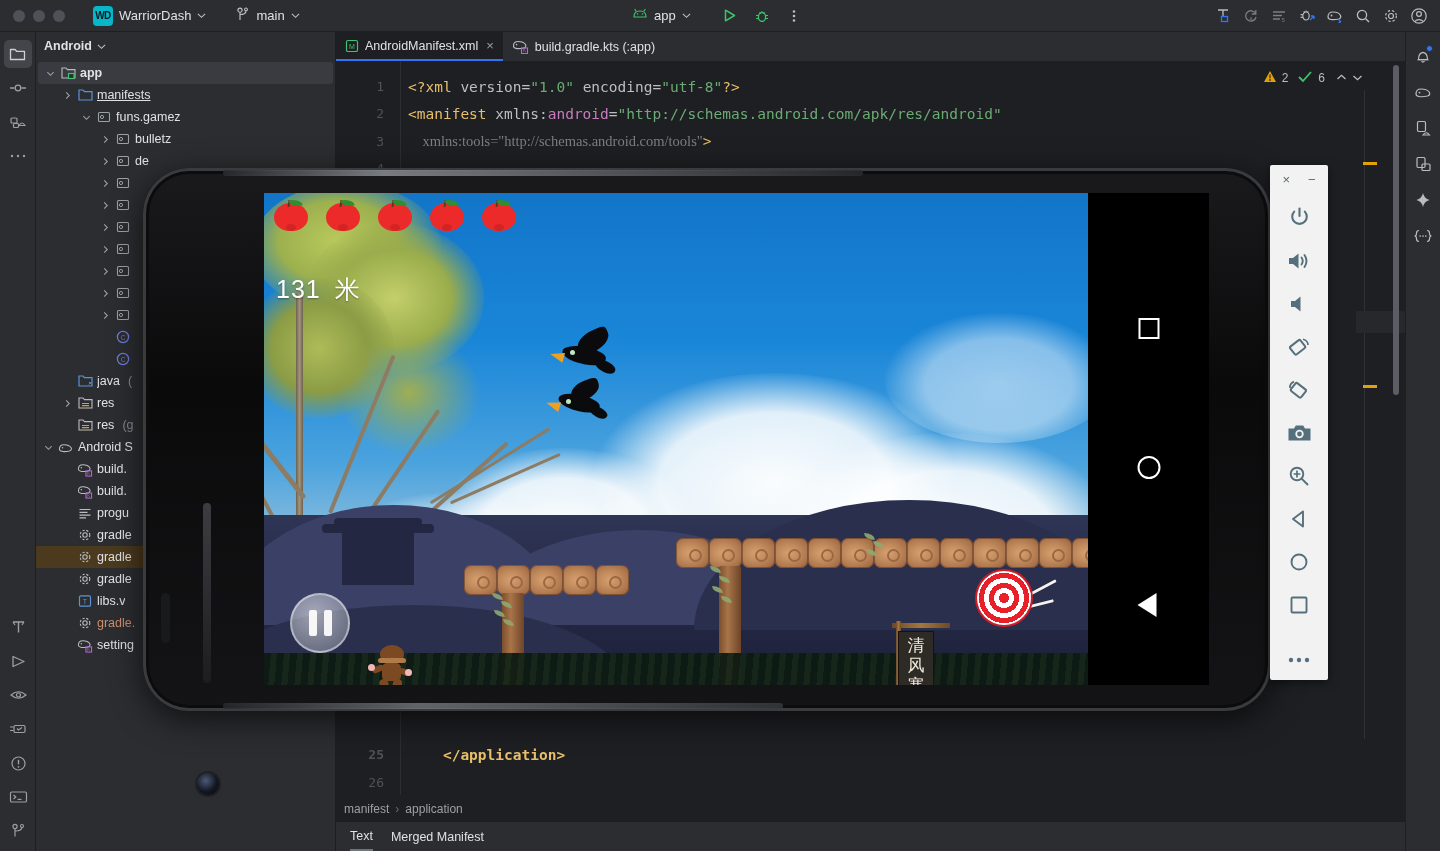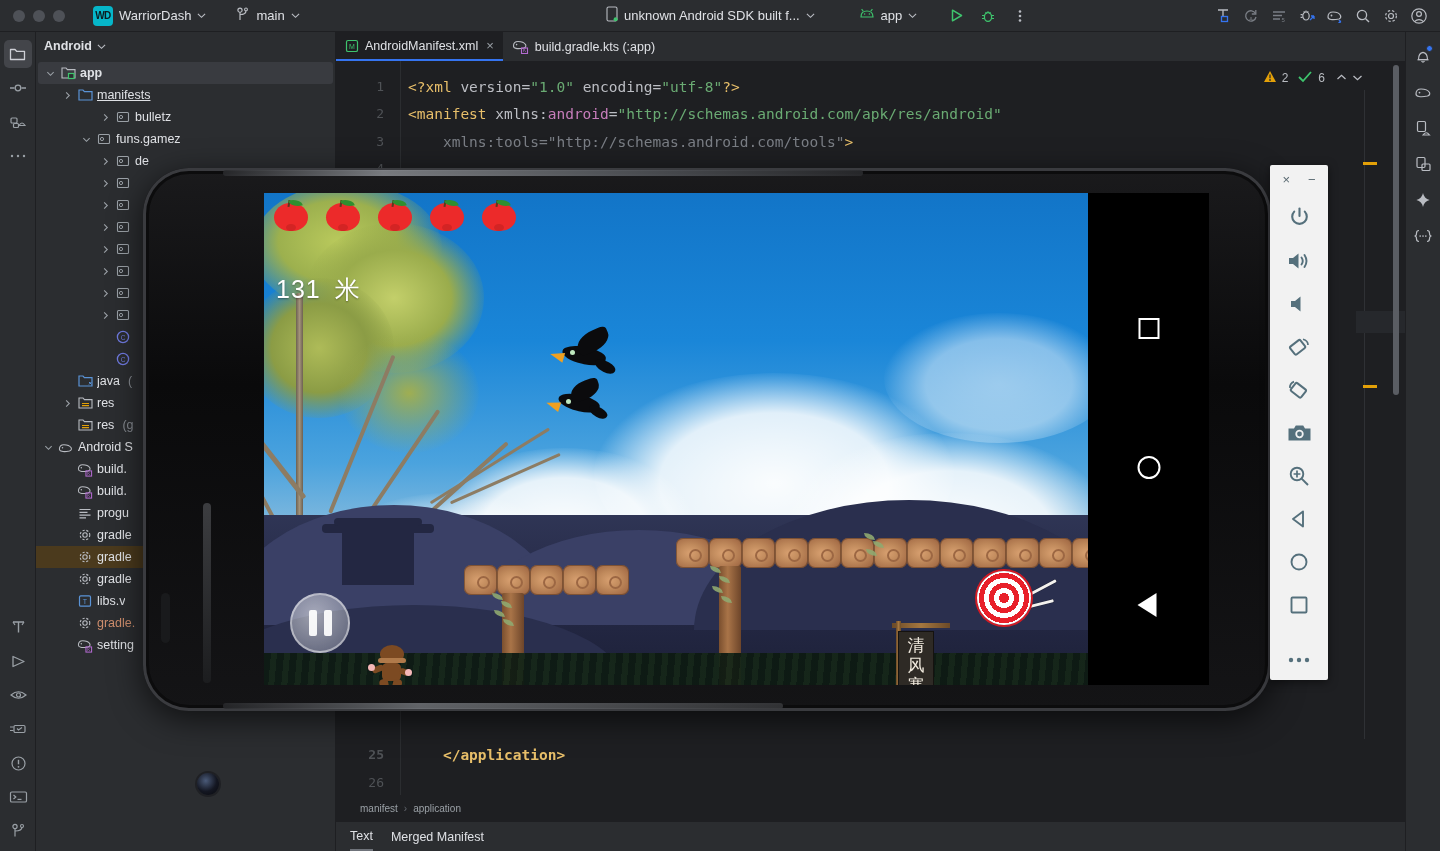--- a/index.html
+++ b/index.html
@@ -106,27 +106,27 @@
   .gutter { position:absolute; top:0; left:0; width: 64px; height:100%; background:#1e1f22; }
   .code-line { position: absolute; left: 0; right: 0; height: 27.5px; display:flex; align-items:center;
     font-family: "DejaVu Sans Mono", monospace; font-size: 14.5px; }
   .lnum { width: 56px; text-align: right; color:#4f5256; font-size:13px; padding-right: 8px;
     font-family: "DejaVu Sans Mono", monospace; }
   .ctext { padding-left: 16px; white-space: pre; }
   .k-tag  { color: #e8bf6a; }
   .k-attr { color: #bcbec4; }
   .k-attr2{ color: #c77dbb; }
   .k-str  { color: #6aab73; }
-  .k-dim  { color: #7a7e85; }
+  .k-dim  { color: #7a7e85; font-family: Liberation Serif, serif; }
   .gutter-sep { position:absolute; top:0; left: 64px; width:1px; height:100%; background:#2b2d30; }
 
   .breadcrumb {
     position:absolute; bottom: 29px; left:0; right:0; height: 27px;
     background:#1e1f22; display:flex; align-items:center; gap:6px;
-    padding-left: 24px; font-size: 10px; color:#9aa0a6;
+    padding-left: 8px; font-size: 12px; color:#9aa0a6;
   }
   .bottom-tabs {
     position:absolute; bottom:0; left:0; right:0; height:29px; background:#2b2d30;
     display:flex; align-items:center; padding-left: 14px; gap: 18px; font-size:12.5px;
   }
   .btab { height:29px; display:flex; align-items:center; color:#dfe1e5; }
   .btab.active { border-bottom: 2px solid #6f737a; }
 
   
   .ed-scroll { position:absolute; top:29px; right: 6px; width: 6px; bottom: 56px; }
@@ -296,34 +296,20 @@
         <span>main</span>
         <span class="chev">
           <svg width="9" height="9" viewBox="0 0 10 10">
               <path d="M1 3.2 L5 7 L9 3.2" fill="none" stroke="#b9bcc2" stroke-width="1.3"></path>
             </svg>
         </span>
       </div>
     </div>
 
     <div class="tb-center">
-      <div class="tb-item">
-        <span>
-          <svg width="12" height="16" viewBox="0 0 12 16">
-              <rect x="1" y="1" width="10" height="14" rx="1.6" fill="none" stroke="#b9bcc2" stroke-width="1.1"></rect>
-              <circle cx="9.6" cy="13.2" r="2" fill="#3ec46d"></circle>
-            </svg>
-        </span>
-        <span>unknown Android SDK built f...</span>
-        <span class="chev">
-          <svg width="9" height="9" viewBox="0 0 10 10">
-              <path d="M1 3.2 L5 7 L9 3.2" fill="none" stroke="#b9bcc2" stroke-width="1.3"></path>
-            </svg>
-        </span>
-      </div>
       <div class="tb-item" style="margin-left:26px">
         <span>
           <svg width="16" height="12" viewBox="0 0 16 12">
               <path d="M2 9 Q2 3 8 3 Q14 3 14 9 Z" fill="none" stroke="#3ec46d" stroke-width="1.2"></path>
               <path d="M4.2 3.2 L2.6 1.2 M11.8 3.2 L13.4 1.2" stroke="#3ec46d" stroke-width="1.1"></path>
               <circle cx="5.6" cy="6" r=".8" fill="#3ec46d"></circle>
               <circle cx="10.4" cy="6" r=".8" fill="#3ec46d"></circle>
             </svg>
         </span>
         <span>app</span>
@@ -559,47 +545,47 @@
               <path d="M3.5 1.5 L7 5 L3.5 8.5" fill="none" stroke="#9aa0a6" stroke-width="1.2"></path>
             </svg>
           </span>
           <span class="tico">
             <svg width="15" height="14" viewBox="0 0 15 14">
               <path d="M1 12 V2 H5 L6.4 3.6 H14 V12 Z" fill="none" stroke="#5a93d6" stroke-width="1.2"></path>
             </svg>
           </span>
           <span class="tlabel">manifests</span>
         </div>
-        <div class="tree-row" style="padding-left: 63px;">
-          <span class="arrow">
-            <svg width="9" height="9" viewBox="0 0 10 10">
-              <path d="M3.5 1.5 L7 5 L3.5 8.5" fill="none" stroke="#9aa0a6" stroke-width="1.2"></path>
+        <div class="tree-row" style="padding-left: 44px;">
+          <span class="arrow">
+            <svg width="9" height="9" viewBox="0 0 10 10">
+              <path d="M1.5 3.5 L5 7 L8.5 3.5" fill="none" stroke="#9aa0a6" stroke-width="1.2"></path>
             </svg>
           </span>
           <span class="tico">
             <svg width="14" height="14" viewBox="0 0 14 14">
               <rect x="1.5" y="2.5" width="11" height="9" rx="1" fill="none" stroke="#9aa0a6" stroke-width="1.1"></rect>
               <circle cx="5" cy="7" r="1.6" fill="none" stroke="#9aa0a6" stroke-width="1"></circle>
             </svg>
           </span>
-          <span class="tlabel">bulletz</span>
-        </div>
-        <div class="tree-row" style="padding-left: 44px;">
-          <span class="arrow">
-            <svg width="9" height="9" viewBox="0 0 10 10">
-              <path d="M1.5 3.5 L5 7 L8.5 3.5" fill="none" stroke="#9aa0a6" stroke-width="1.2"></path>
+          <span class="tlabel">funs.gamez</span>
+        </div>
+        <div class="tree-row" style="padding-left: 63px;">
+          <span class="arrow">
+            <svg width="9" height="9" viewBox="0 0 10 10">
+              <path d="M3.5 1.5 L7 5 L3.5 8.5" fill="none" stroke="#9aa0a6" stroke-width="1.2"></path>
             </svg>
           </span>
           <span class="tico">
             <svg width="14" height="14" viewBox="0 0 14 14">
               <rect x="1.5" y="2.5" width="11" height="9" rx="1" fill="none" stroke="#9aa0a6" stroke-width="1.1"></rect>
               <circle cx="5" cy="7" r="1.6" fill="none" stroke="#9aa0a6" stroke-width="1"></circle>
             </svg>
           </span>
-          <span class="tlabel">funs.gamez</span>
+          <span class="tlabel">bulletz</span>
         </div>
         <div class="tree-row" style="padding-left: 63px;">
           <span class="arrow">
             <svg width="9" height="9" viewBox="0 0 10 10">
               <path d="M3.5 1.5 L7 5 L3.5 8.5" fill="none" stroke="#9aa0a6" stroke-width="1.2"></path>
             </svg>
           </span>
           <span class="tico">
             <svg width="14" height="14" viewBox="0 0 14 14">
               <rect x="1.5" y="2.5" width="11" height="9" rx="1" fill="none" stroke="#9aa0a6" stroke-width="1.1"></rect>

